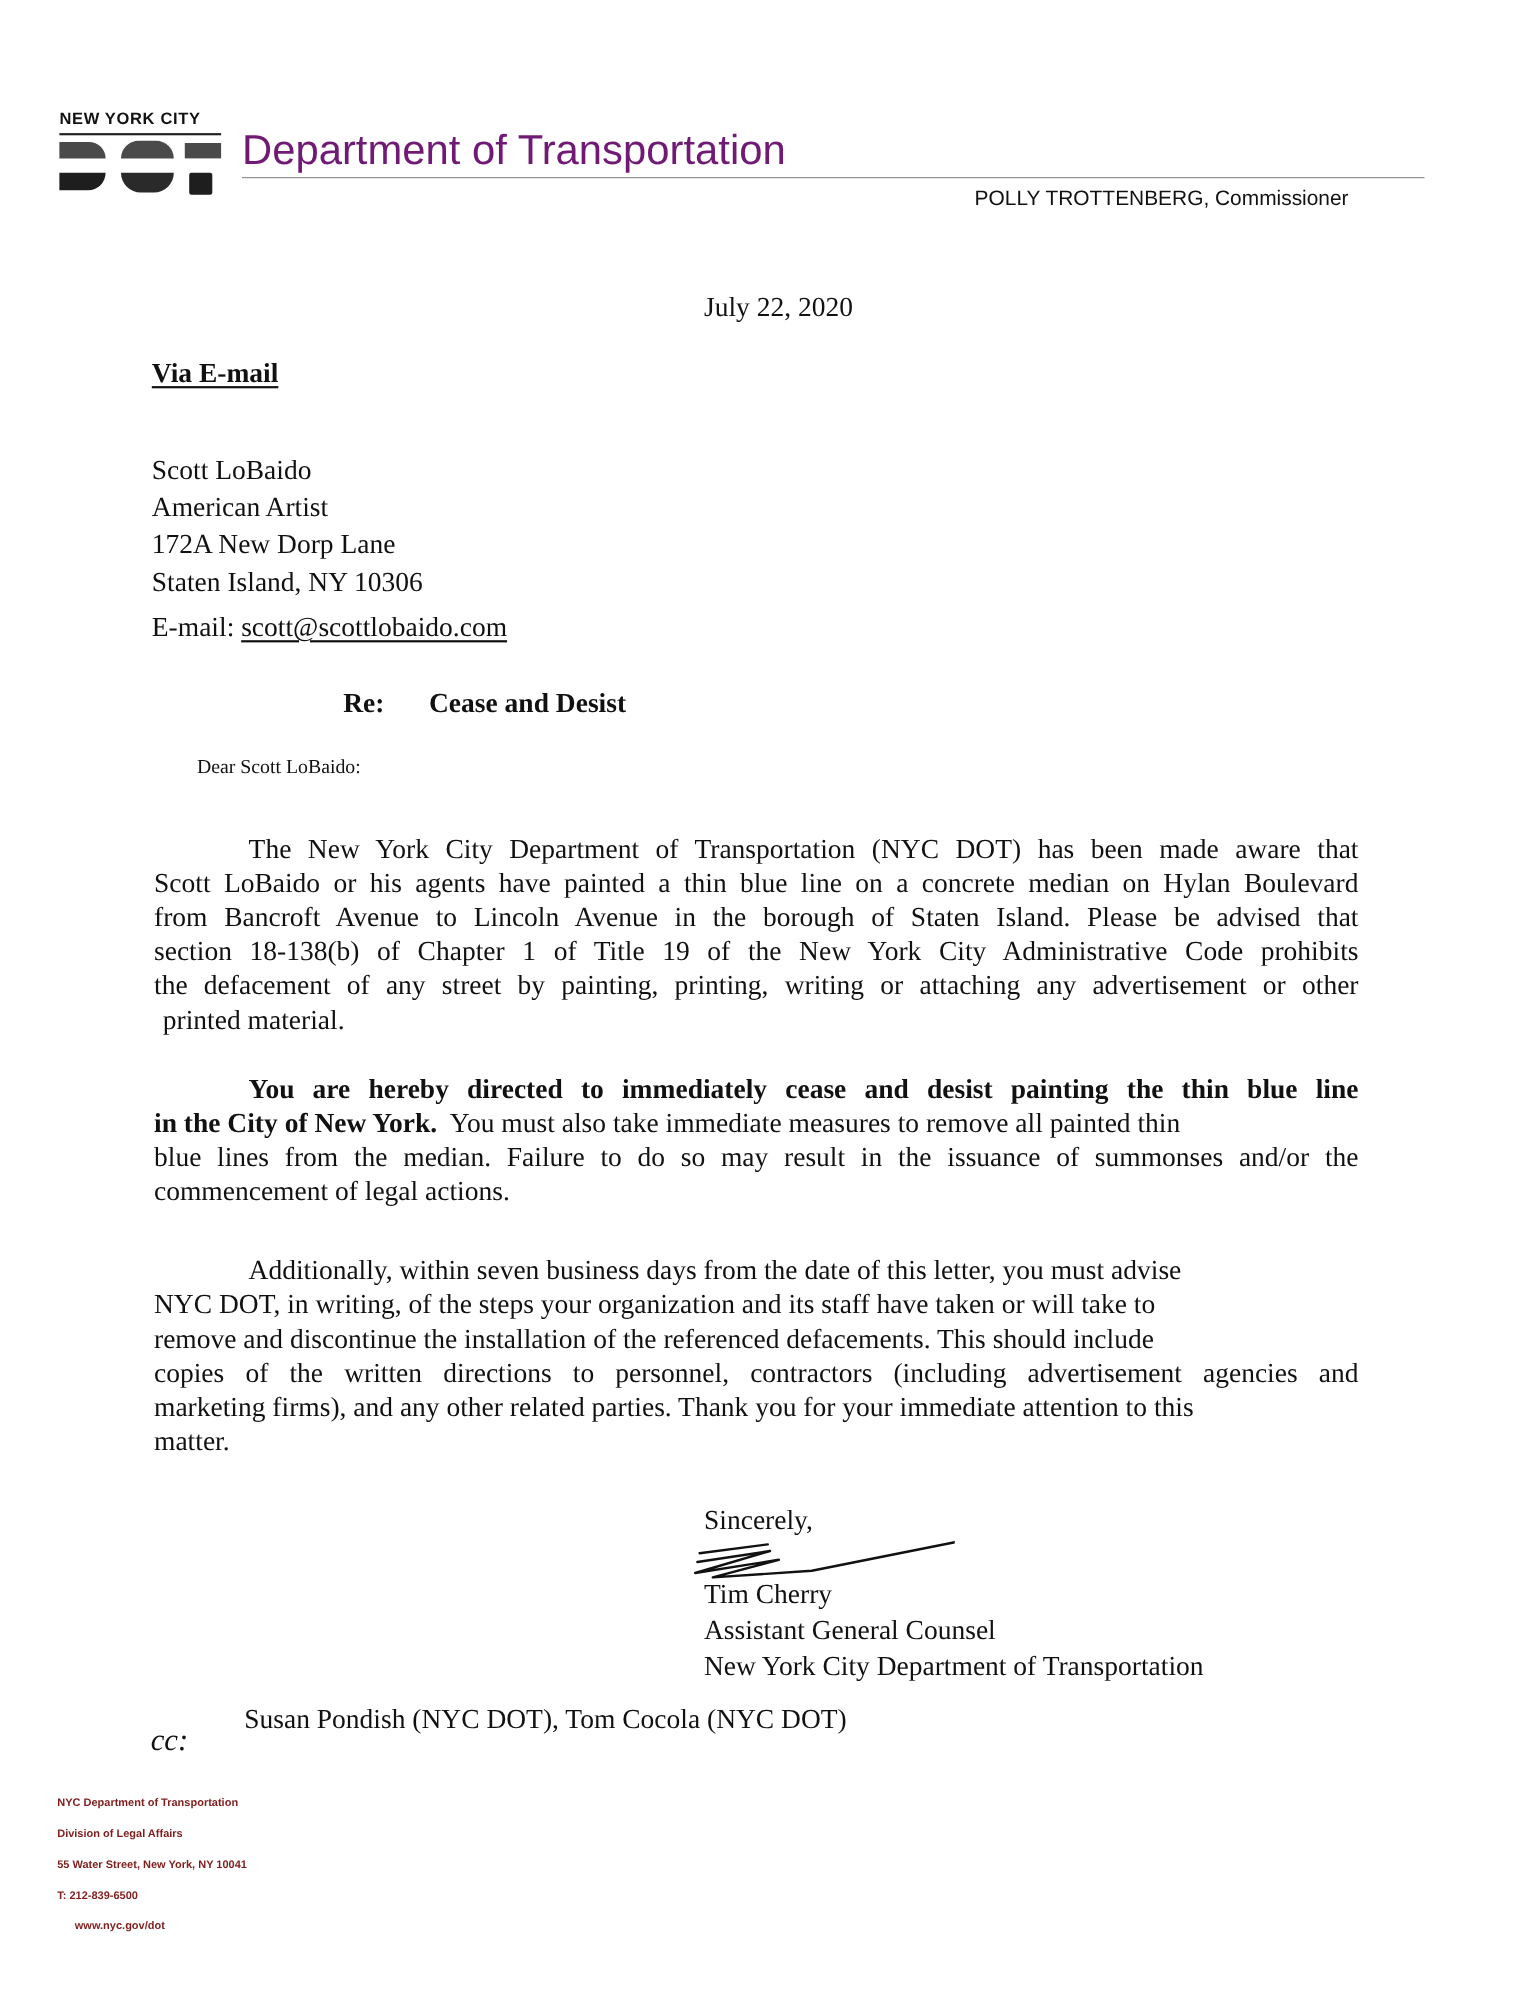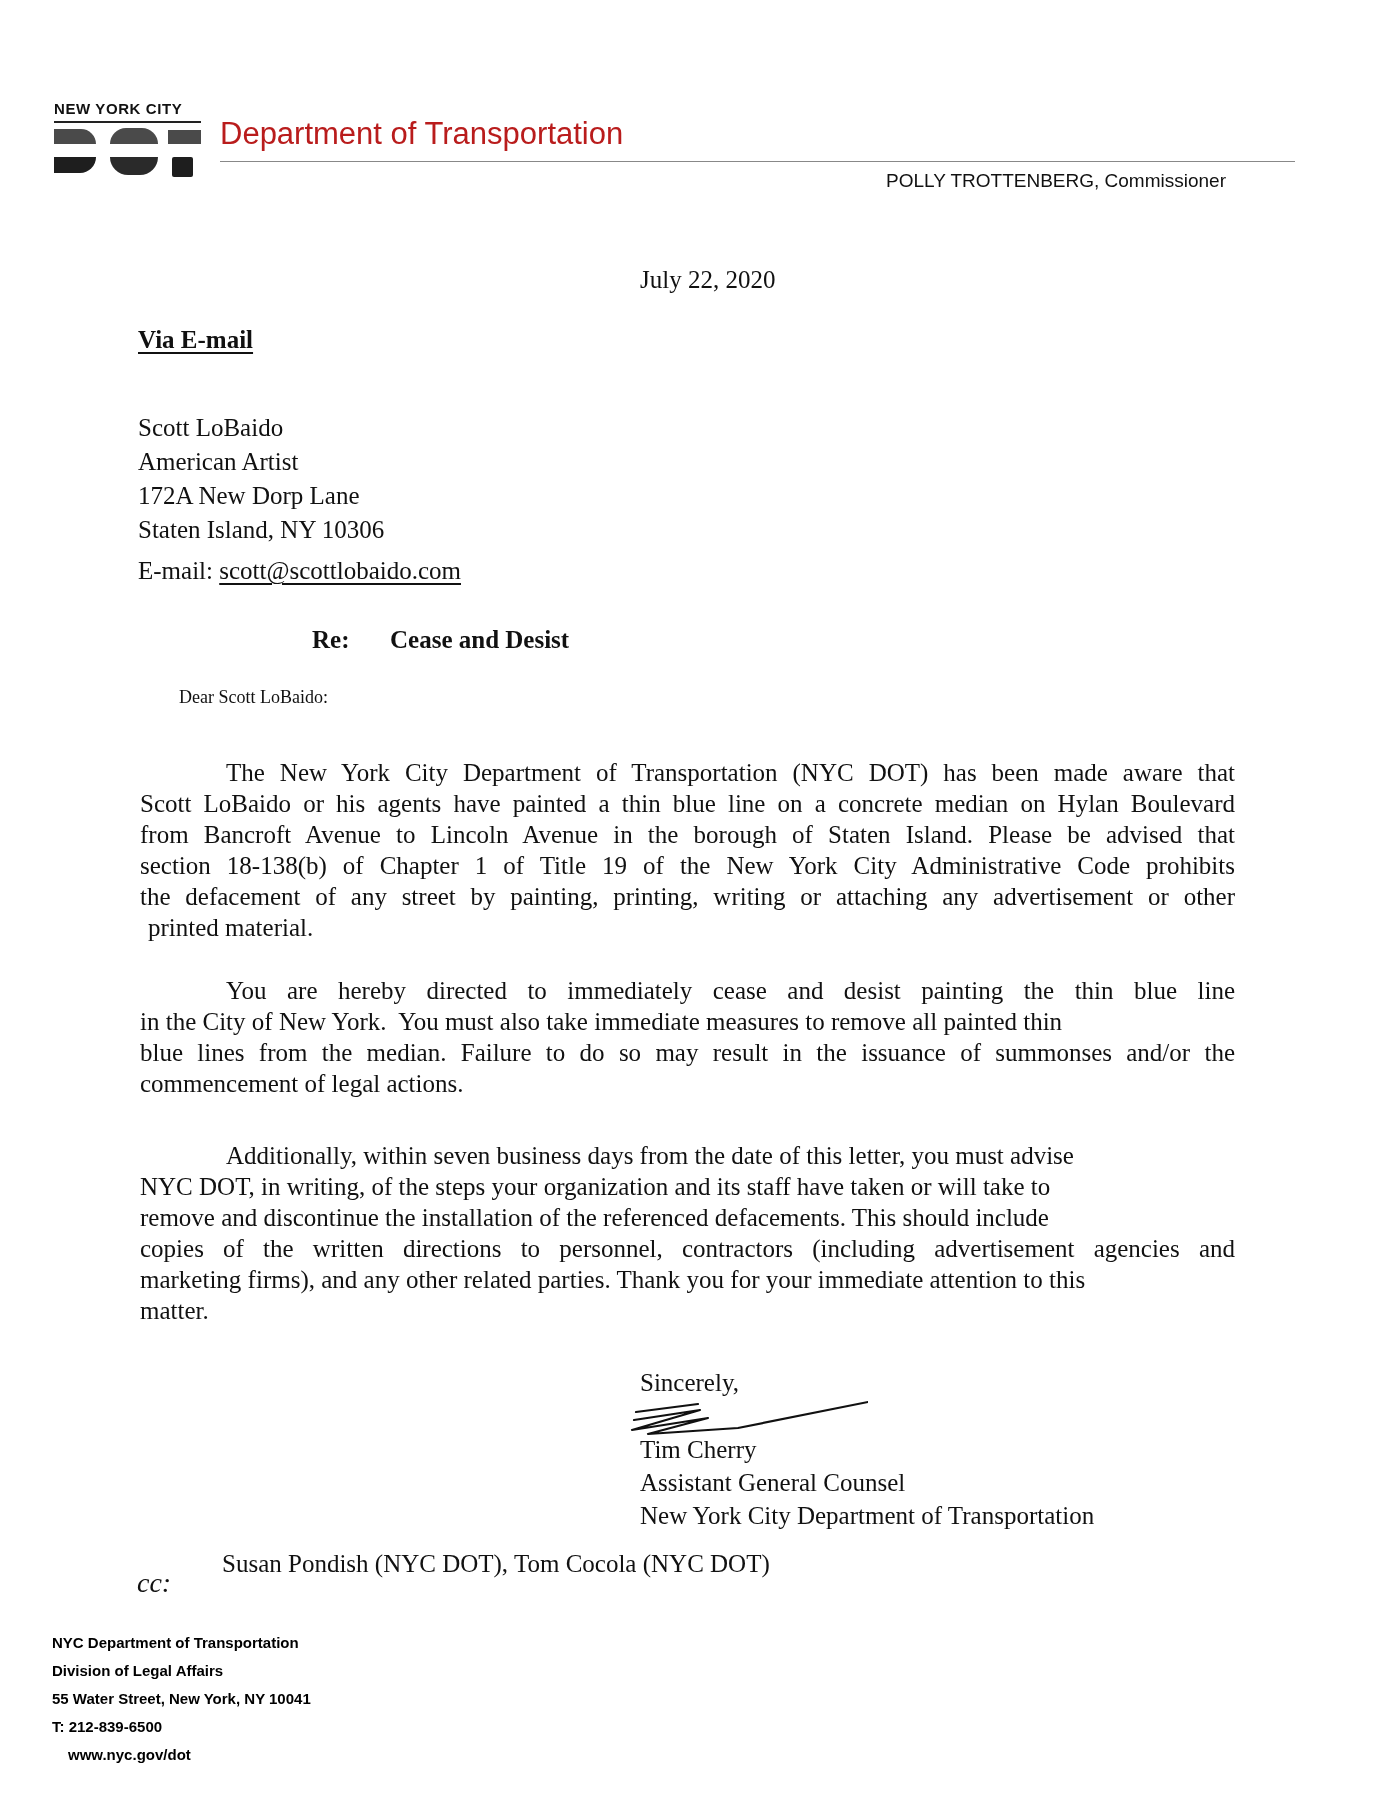--- a/index.html
+++ b/index.html
@@ -14,46 +14,46 @@
   .logo-nyc { left: 54px; top: 100px; font-size: 15px; font-weight: bold; letter-spacing: 0.6px; color: #111; }
   .logo-underline { left: 54px; top: 121px; width: 147px; height: 2px; background: #222; }
   .shape { position: absolute; background: #2a2a2a; }
   .d-top { left: 54px; top: 129px; width: 42px; height: 15px; border-radius: 0 30px 0 0; background: #4a4a4a; }
   .o-top { left: 110px; top: 128px; width: 48px; height: 16px; border-radius: 30px 30px 0 0; background: #4a4a4a; }
   .t-top { left: 168px; top: 130px; width: 33px; height: 14px; background: #4a4a4a; }
   .d-bot { left: 54px; top: 157px; width: 42px; height: 16px; border-radius: 0 0 30px 0; background: #1e1e1e; }
   .o-bot { left: 110px; top: 157px; width: 48px; height: 18px; border-radius: 0 0 30px 30px; background: #2a2a2a; }
   .t-bot { left: 172px; top: 157px; width: 21px; height: 20px; background: #1e1e1e; border-radius: 2px; }
 
-  .dept-title { left: 220px; top: 116px; font-size: 31px; color: #b91c1c; }
+  .dept-title { left: 220px; top: 116px; font-size: 38px; color: #701a75; }
   .header-rule { left: 220px; top: 161px; width: 1075px; height: 1px; background: #888; }
   .commissioner { left: 886px; top: 170px; font-size: 19px; color: #111; }
 
   .date { left: 640px; top: 266px; font-size: 25px; }
   .via { left: 138px; top: 326px; font-size: 25px; font-weight: bold; text-decoration: underline; text-underline-offset: 4px; }
 
   .addr { left: 138px; font-size: 25px; margin-top: 24px; }
   .email-label { left: 138px; top: 557px; font-size: 25px; }
   .email-link { text-decoration: underline; text-underline-offset: 4px; color: #111; }
 
   .re-label { left: 312px; top: 626px; font-size: 25px; font-weight: bold; }
   .re-subject { left: 390px; top: 626px; font-size: 25px; font-weight: bold; }
   .salutation { left: 154px; top: 687px; font-size: 18px; margin-left: 25px; }
 
   .para-line { left: 140px; width: 1095px; }
   .indent { left: 226px; width: 1009px; }
-  .bold { font-weight: normal; }
+  .bold { font-weight: bold; }
 
   .closing { left: 640px; font-size: 25px; }
   .signature { position: absolute; left: 628px; top: 1398px; width: 240px; height: 50px; }
 
   .cc-label { left: 137px; top: 1550px; font-size: 28px; font-style: italic; margin-top: 17px; }
   .cc-names { left: 222px; top: 1550px; font-size: 25px; }
 
-  .footer { left: 52px; font-size: 15px; color: #000000; }
+  .footer { left: 52px; font-size: 10px; color: #7f1d1d; }
   .footer-bold { font-weight: bold; }
 </style>
 </head>
 <body>
 
 <div>
   <div class="abs sans logo-nyc">NEW YORK CITY</div>
   <div class="abs logo-underline"></div>
   <div>
     <div class="shape d-top"></div>

